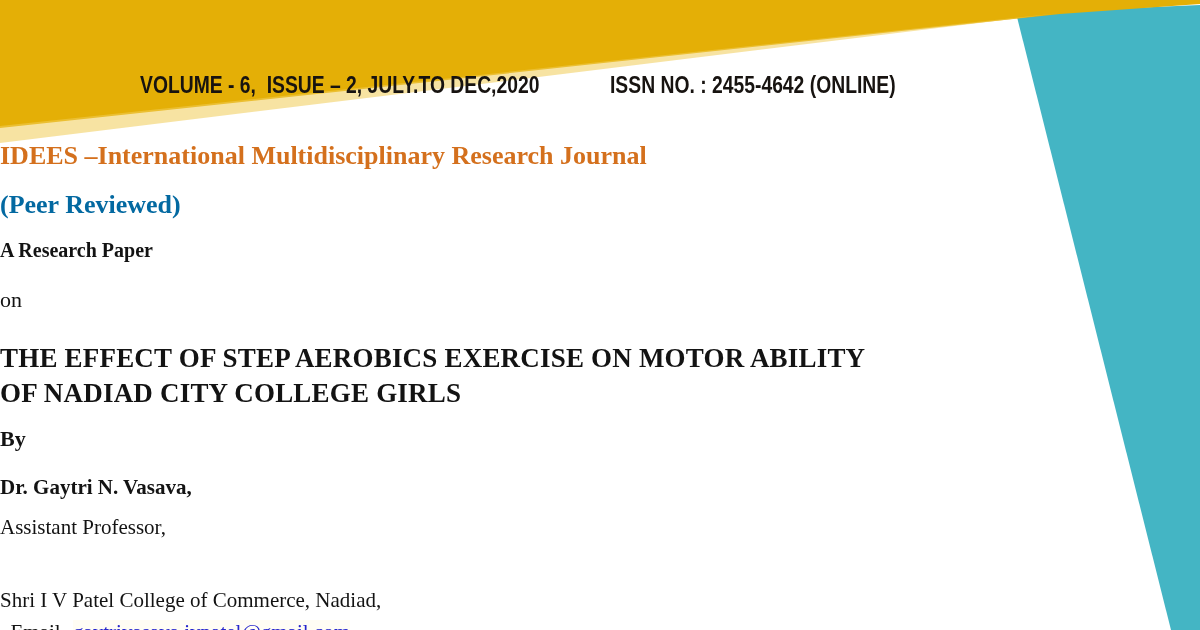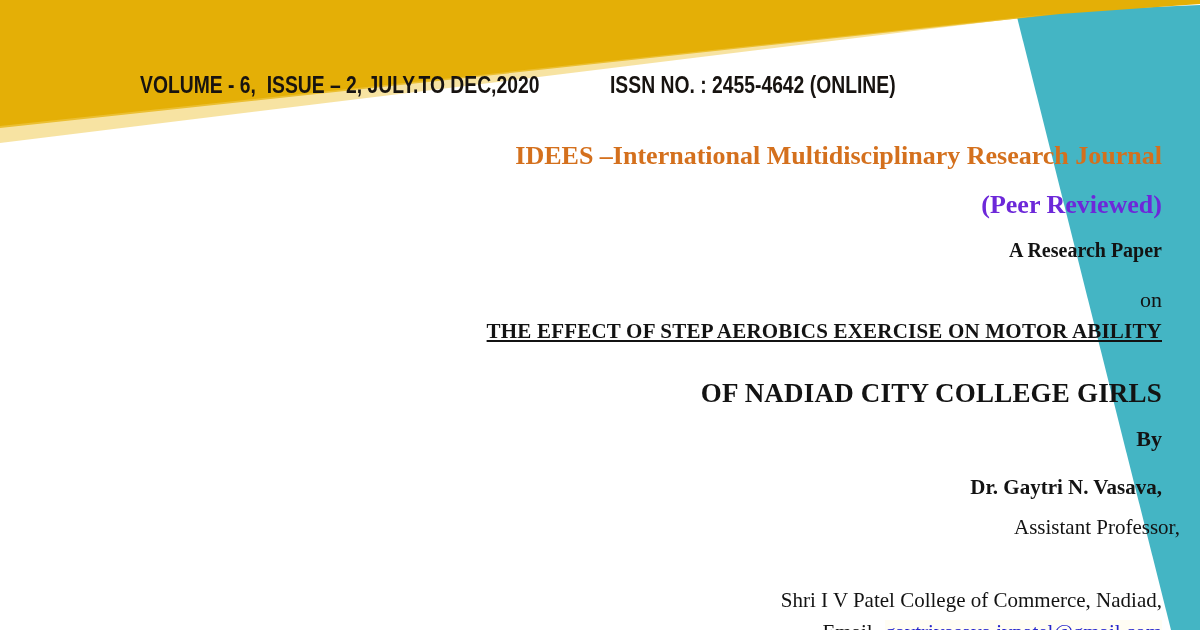--- a/index.html
+++ b/index.html
@@ -21,31 +21,31 @@
     display: flex; gap: 84px;
     font-family: "Liberation Sans", sans-serif;
     font-weight: bold; font-size: 23px; line-height: 26px;
     color: #171310;
     transform: scaleX(0.84); transform-origin: left top;
     white-space: pre;
     letter-spacing: 0px;
   }
   .line {
     position: absolute; left: 0; width: 1162px;
-    text-align: right; white-space: pre;
+    text-align: left; white-space: pre;
   }
   .journal-title   { top: 141px; font-weight: bold; font-size: 26px; color: #D4701D; }
-  .peer-reviewed   { top: 190px; font-weight: bold; font-size: 26px; color: #6d28d9; }
+  .peer-reviewed   { top: 190px; font-weight: bold; font-size: 26px; color: #0369a1; }
   .kicker          { top: 239px; font-weight: bold; font-size: 20px; }
   .on-label        { top: 287px; font-weight: normal; font-size: 22px; }
-  .main-title-1    { top: 319px; font-weight: bold; font-size: 21px; letter-spacing: 0.2px; text-decoration: underline; }
+  .main-title-1    { top: 343px; font-weight: bold; font-size: 27px; letter-spacing: 0.2px; }
   .main-title-2    { top: 378px; font-weight: bold; font-size: 27px; letter-spacing: 0.2px; }
   .by-label        { top: 426px; font-weight: bold; font-size: 22px; }
   .author-name     { top: 475px; font-weight: bold; font-size: 21px; }
-  .author-role     { top: 515px; font-size: 21px; padding-left: 18px; }
+  .author-role     { top: 515px; font-size: 21px; }
   .affiliation     { top: 588px; font-size: 21px; }
   .email-line      { top: 595px; font-size: 21px; }
   .email-link {
     color: #2626CC;
     text-decoration: underline;
     text-decoration-color: #2626CC;
     background: #FFFDF4;
     cursor: pointer;
   }
 </style>

